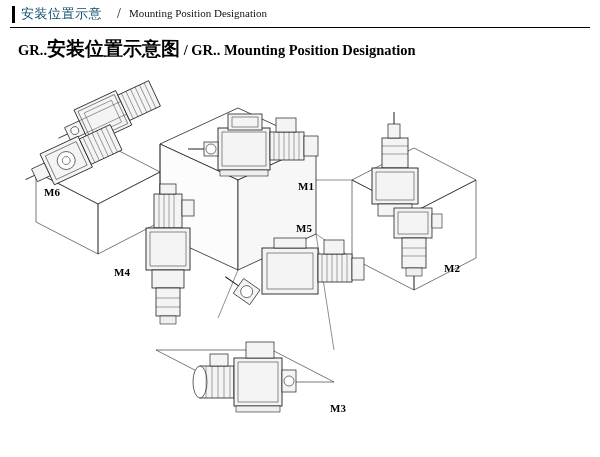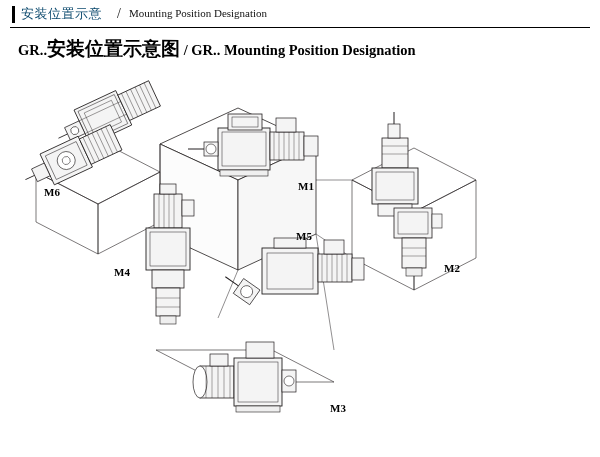--- a/index.html
+++ b/index.html
@@ -306,16 +306,16 @@
           <rect x="36" y="52" width="44" height="6" fill="#efefef" stroke="#231f20" stroke-width="0.6"></rect>
         </g>
       </g>
     </svg>
 
     <div class="lbl" style="left:44px; top:124px;text-align:right;">M6</div>
     <div class="lbl" style="left:298px; top:118px;">M1</div>
     <div class="lbl" style="left:444px; top:200px;text-align:center;">M2</div>
     <div class="lbl" style="left:330px; top:340px;">M3</div>
     <div class="lbl" style="left:114px; top:204px;">M4</div>
-    <div class="lbl" style="left:296px; top:168px;">M5</div>
+    <div class="lbl" style="left:296px; top:160px;">M5</div>
   </div>
 
 </div>
 
 </body></html>

